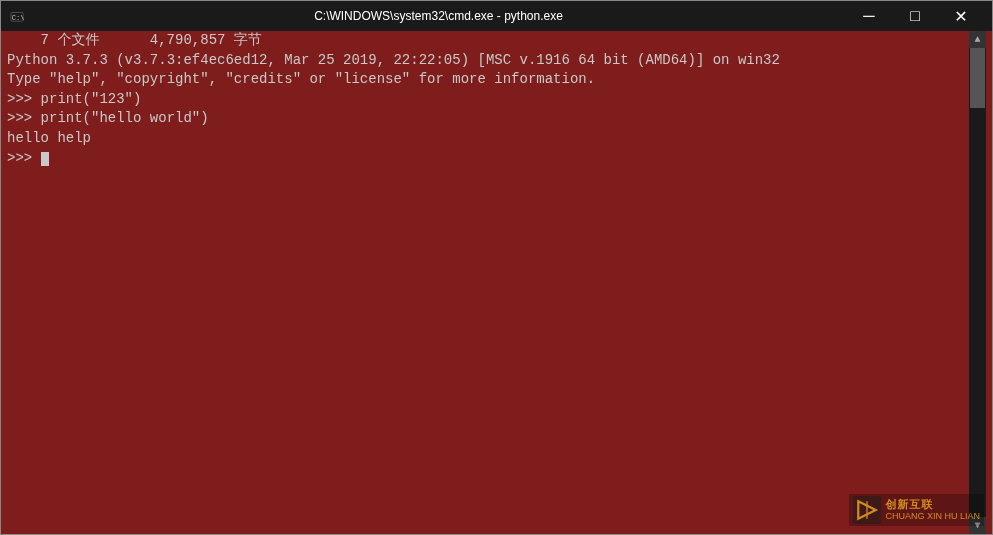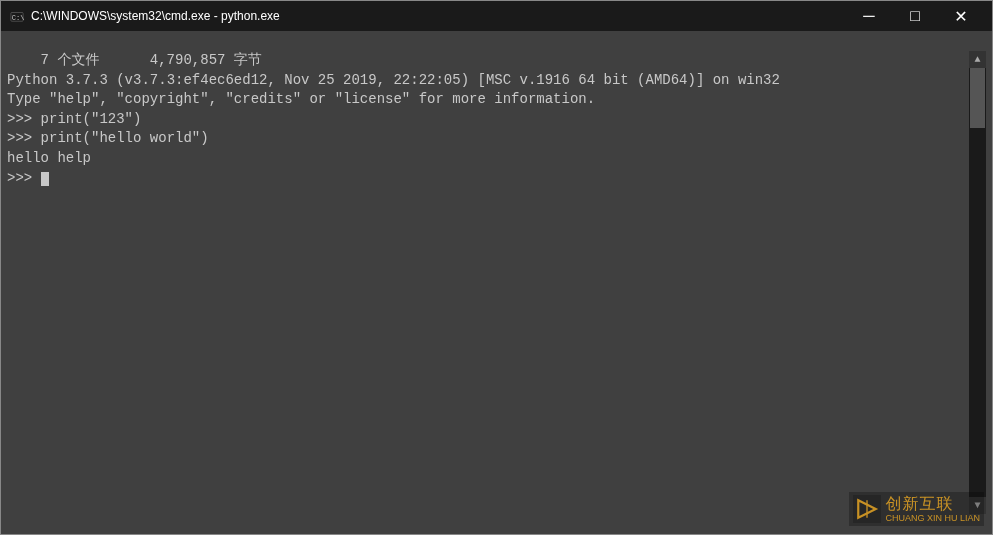--- a/index.html
+++ b/index.html
@@ -48,20 +48,21 @@
     }
 
     .title-bar-icon svg {
       width: 14px;
       height: 14px;
     }
 
     .title-text {
       flex: 1;
       font-size: 12px;
+      text-align: center;
     }
 
     .window-controls {
       display: flex;
       gap: 0;
       height: 100%;
     }
 
     .win-btn {
       width: 46px;
@@ -72,24 +73,24 @@
       font-size: 16px;
       cursor: pointer;
       color: #fff;
       background: transparent;
       border: none;
       font-family: 'Segoe MDL2 Assets', Arial, sans-serif;
     }
 
     
     .terminal {
-      background: #404040;
+      background: #7f1d1d;
       color: #c8c8c8;
       flex: 1;
-      padding: 20px 6px;
+      padding: 0 6px;
       font-size: 14px;
       line-height: 1.4;
       overflow: hidden;
       position: relative;
       display: flex;
     }
 
     .terminal-content {
       flex: 1;
       overflow: hidden;
@@ -172,22 +173,22 @@
     .watermark-text {
       display: flex;
       flex-direction: column;
       font-family: 'Segoe UI', Arial, sans-serif;
       color: #e0a020;
       font-size: 9px;
       line-height: 1.2;
     }
 
     .watermark-text span:first-child {
-      font-size: 16px;
-      font-weight: normal;
+      font-size: 11px;
+      font-weight: bold;
       letter-spacing: 1px;
     }
   </style>
 </head>
 <body>
 
 <div class="window">
 
   <div class="title-bar">
     <div class="title-bar-icon">
@@ -203,21 +204,21 @@
       <button class="win-btn">□</button>
       <button class="win-btn close">✕</button>
     </div>
   </div>
 
   <div class="terminal">
     <div class="terminal-content">
 
     <div class="line">    7 个文件      4,790,857 字节</div>
         <div class="line"></div>
-        <div class="line">Python 3.7.3 (v3.7.3:ef4ec6ed12, Nov 25 2019, 22:22:05) [MSC v.1916 64 bit (AMD64)] on win32</div>
+        <div class="line">Python 3.7.3 (v3.7.3:ef4ec6ed12, Mar 25 2019, 22:22:05) [MSC v.1916 64 bit (AMD64)] on win32</div>
         <div class="line">Type "help", "copyright", "credits" or "license" for more information.</div>
         <div class="line">&gt;&gt;&gt; print("123")</div>
         <div class="line">&gt;&gt;&gt; print("hello world")</div>
         <div class="line">hello help</div>
         <div class="line">&gt;&gt;&gt; <span class="cursor"></span></div>
       </div>
     <div class="scrollbar">
       <div class="scroll-arrow">▲</div>
       <div class="scroll-track">
         <div class="scroll-thumb"></div>

